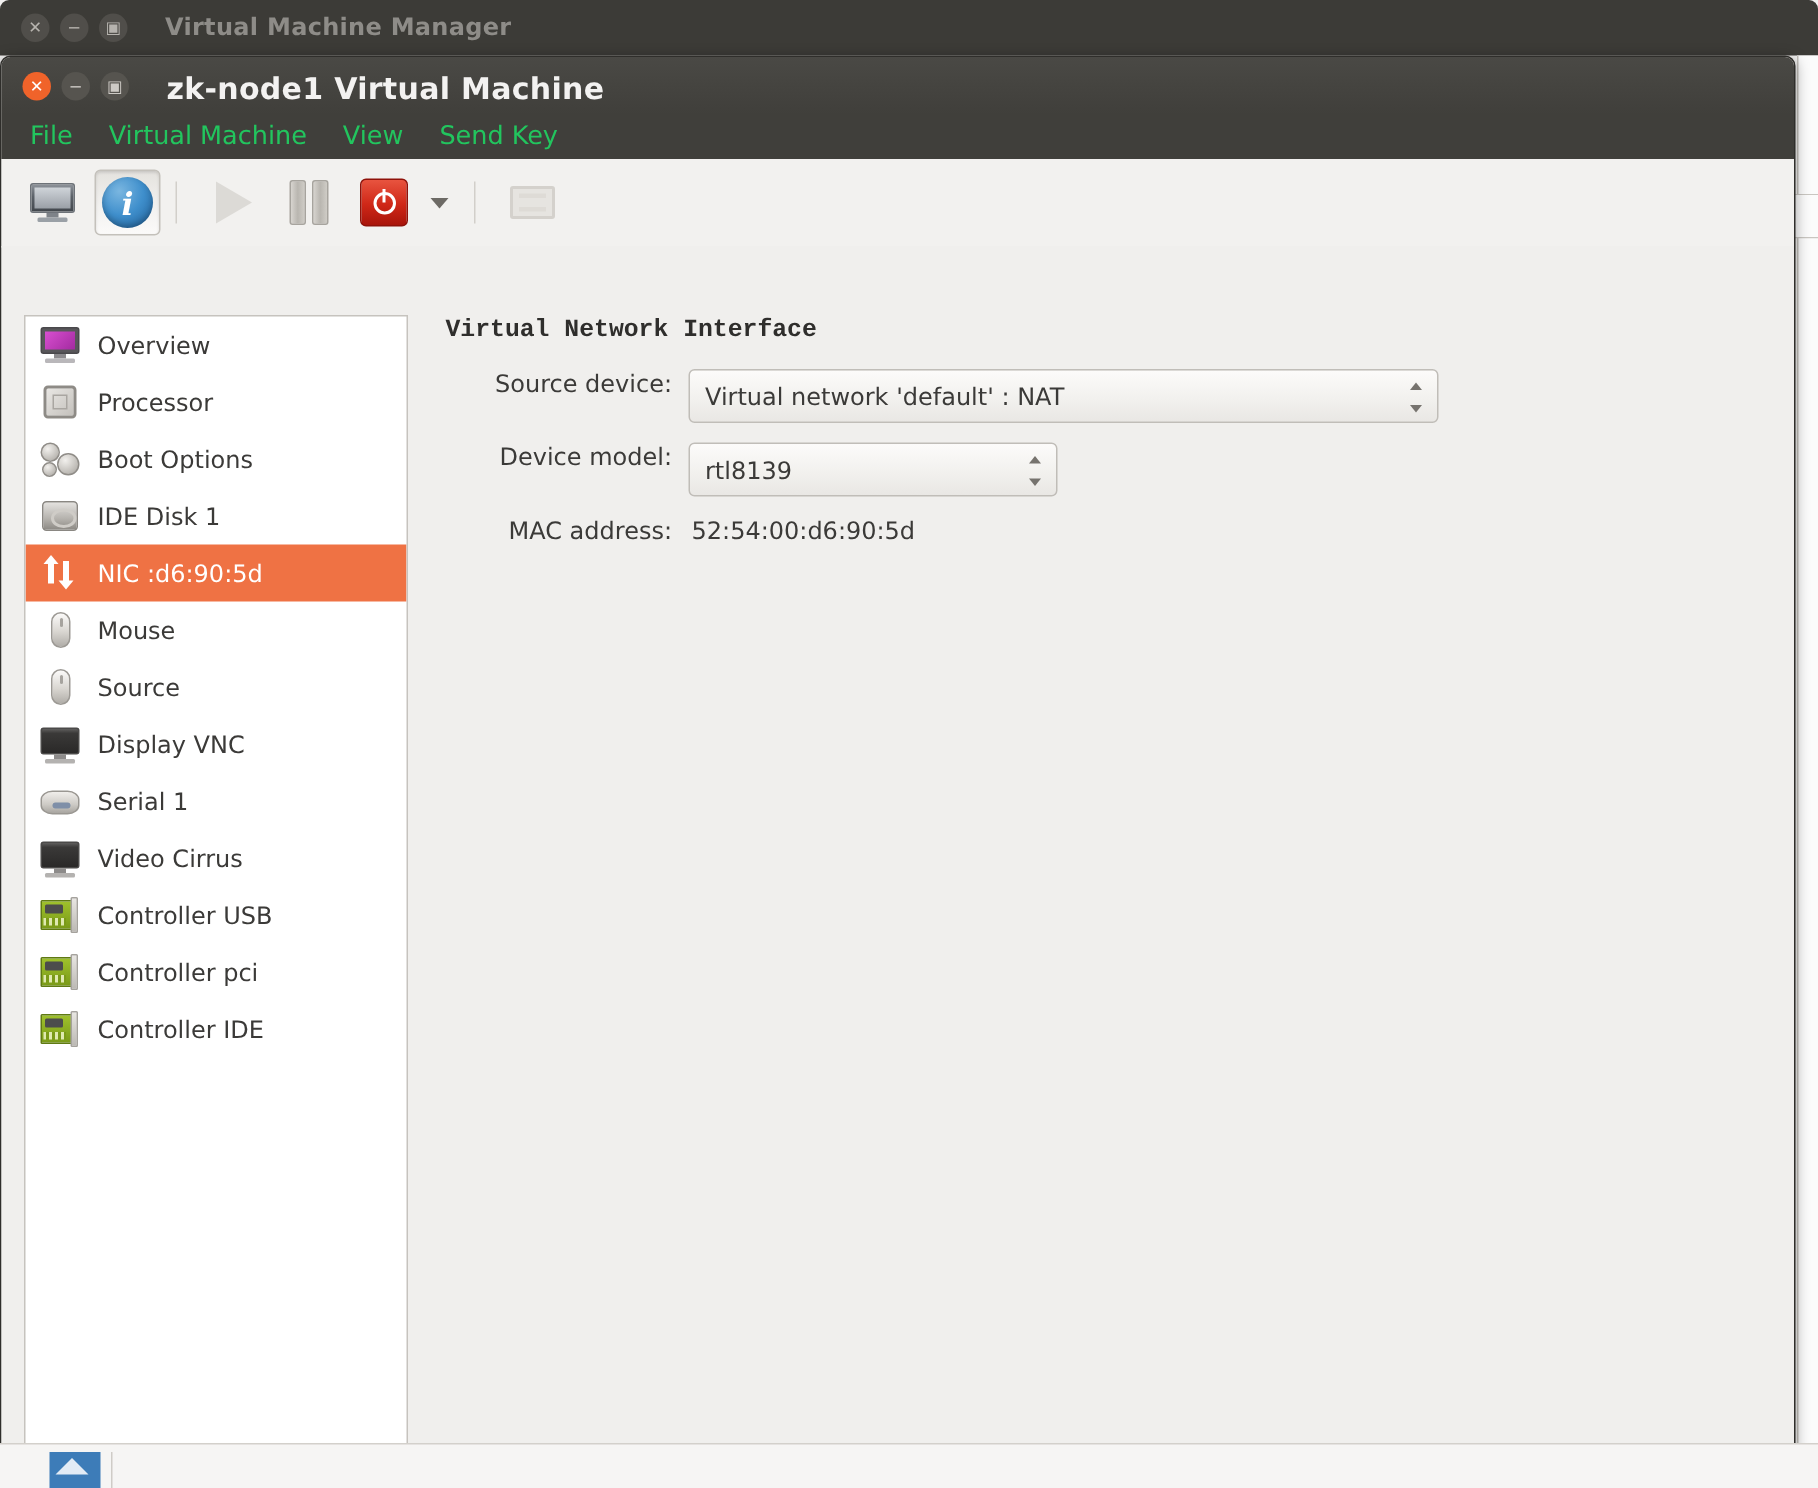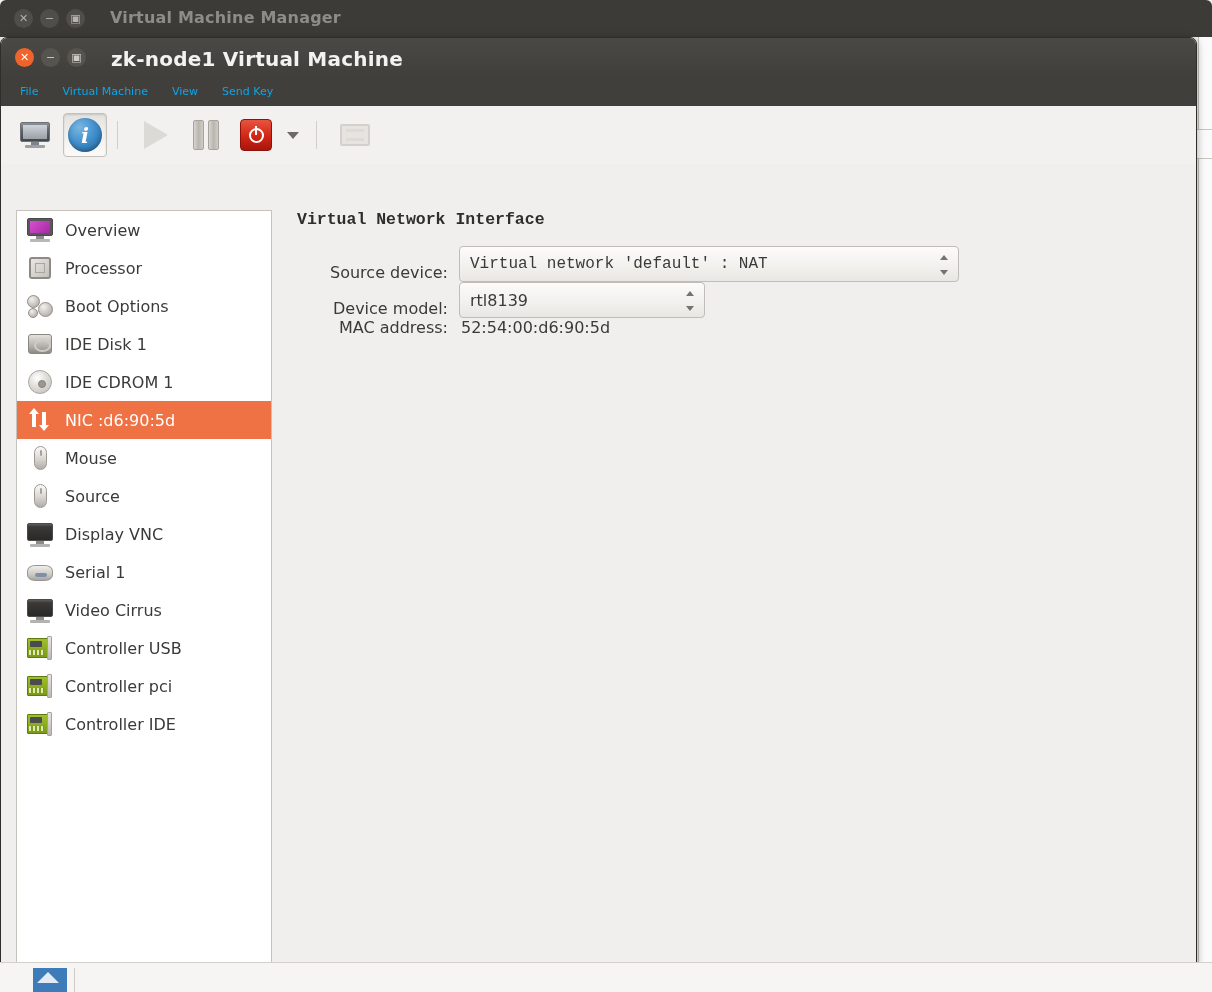--- a/index.html
+++ b/index.html
@@ -92,21 +92,21 @@
   .vm-max{left:66px;top:10px;background:#56544f;}
   .vm-min .glyph,.vm-max .glyph{color:#cdcac5;}
 
   
   .menubar{
     position:absolute;left:0;top:38px;width:1195px;height:30px;
     background:#403f3b;
     display:flex;align-items:center;
   }
   .menu-item{
-    font-size:11px;color:#0ea5e9;padding:3px 11px;margin-left:2px;
+    font-size:17px;color:#22c55e;padding:3px 11px;margin-left:2px;
     white-space:nowrap;cursor:default;
   }
   .menu-item:first-child{margin-left:8px;}
 
   
   .toolbar{
     position:absolute;left:0;top:68px;width:1195px;height:58px;
     background:#f2f1ef;
     border-bottom:1px solid #dcd9d4;
     display:flex;align-items:center;
@@ -338,21 +338,21 @@
     position:absolute;left:21px;top:1px;width:5px;height:24px;border-radius:1px;
     background:linear-gradient(180deg,#e8e6e2 0%,#bcb9b4 100%);
     border:1px solid #a5a29d;box-sizing:border-box;
   }
 
   
   .panel{position:absolute;left:296px;top:46px;width:700px;}
   .panel-title{
     font-size:16.5px;font-weight:bold;color:#2f2e2c;margin-bottom:17px;font-family:Liberation Mono, monospace;
   }
-  .frow{display:flex;align-items:flex-end;}
+  .frow{display:flex;align-items:flex-start;margin-bottom:13px;}
   .flabel{
     font-size:16px;color:#3b3a38;text-align:right;width:162px;flex:0 0 162px;
     padding-right:11px;box-sizing:border-box;white-space:nowrap;
   }
   .combo{
     position:relative;height:36px;box-sizing:border-box;
     background:linear-gradient(180deg,#fcfbfa 0%,#f2f1ee 55%,#e9e7e4 100%);
     border:1px solid #c0bdb8;border-radius:4px;
     display:flex;align-items:center;
   }
@@ -361,21 +361,21 @@
   .spin .up{
     position:absolute;left:0;top:0;width:0;height:0;
     border-left:4.5px solid transparent;border-right:4.5px solid transparent;
     border-bottom:5px solid #76736e;
   }
   .spin .dn{
     position:absolute;left:0;bottom:0;width:0;height:0;
     border-left:4.5px solid transparent;border-right:4.5px solid transparent;
     border-top:5px solid #76736e;
   }
-  #source-device-combo{width:500px;font-family:Liberation Mono, monospace;}
+  #source-device-combo{width:500px;}
   #device-model-combo{width:246px;}
   .static-val{font-size:16px;color:#3b3a38;padding-left:2px;}
 </style>
 </head>
 <body>
 
 <div id="root">
 
   <div class="bg-window">
     <div class="bg-titlebar">
@@ -482,26 +482,20 @@
           <div class="side-label">Boot Options</div>
         </div>
 
         <div class="side-item">
           <div class="side-ico i-disk">
               <div class="d"></div>
             </div>
           <div class="side-label">IDE Disk 1</div>
         </div>
 
-        <div class="side-item">
-          <div class="side-ico i-cd">
-              <div class="d"></div>
-            </div>
-          <div class="side-label">IDE CDROM 1</div>
-        </div>
 
         <div class="side-item selected">
           <div class="side-ico i-nic">
             <div class="upstem"></div>
               <div class="up"></div>
               <div class="dnstem"></div>
               <div class="dn"></div>
           </div>
           <div class="side-label">NIC :d6:90:5d</div>
         </div>

